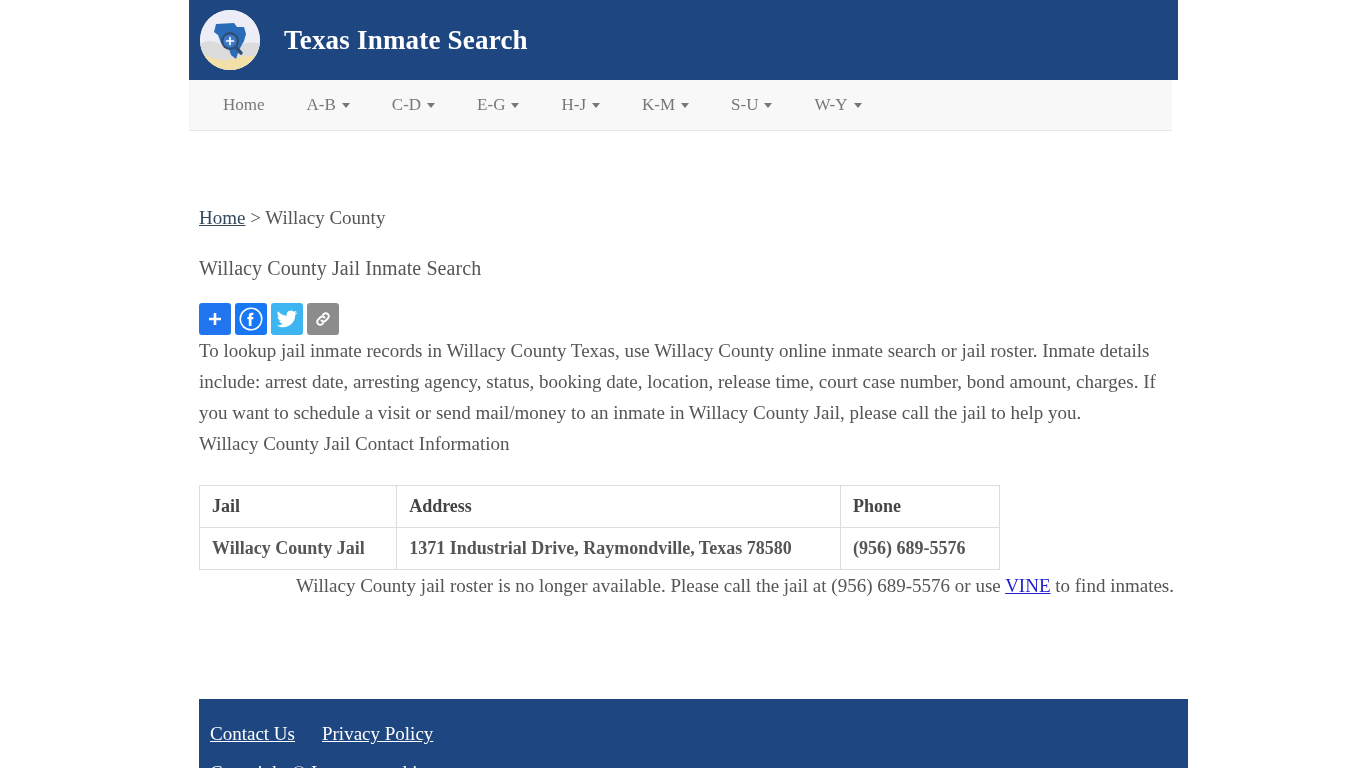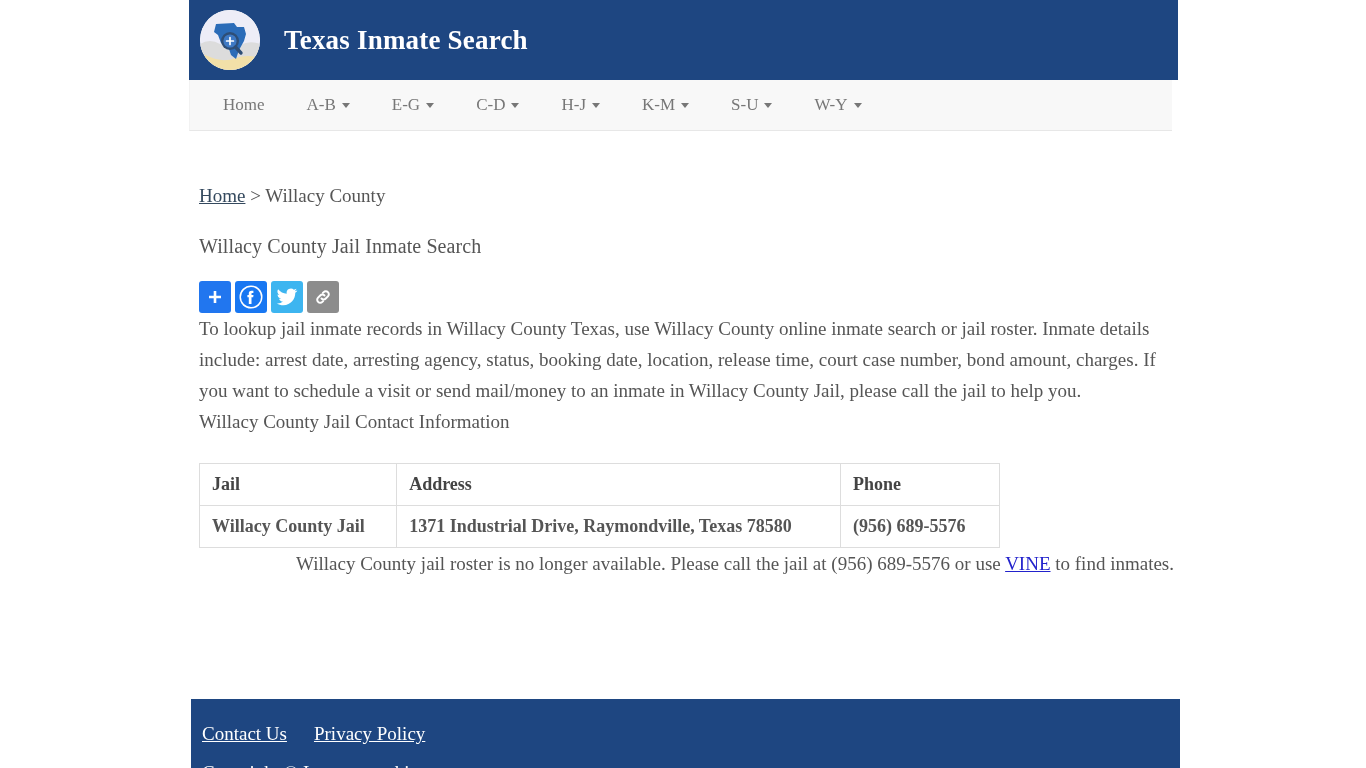--- a/index.html
+++ b/index.html
@@ -81,21 +81,21 @@
   .caret {
     display: inline-block;
     margin-left: 6px;
     width: 0; height: 0;
     border-left: 4px solid transparent;
     border-right: 4px solid transparent;
     border-top: 5px solid #777777;
   }
 
   .breadcrumb {
-    margin-top: 54px;
+    margin-top: 76px;
     font-size: 19px;
     color: #555555;
   }
   .breadcrumb a {
     color: #34495e;
     text-decoration: underline;
   }
 
   h1.page-title {
     font-family: "Liberation Serif", "DejaVu Serif", serif;
@@ -161,21 +161,21 @@
     font-weight: bold;
     color: #444444;
   }
   .col-jail    { width: 180px; }
   .col-address { width: 440px; }
   .col-phone   { width: 140px; }
 
   
   .site-footer {
     position: absolute;
-    left: 2px;
+    left: 10px;
     top: 699px;
     width: 989px;
     height: 69px;
     background: #1E4681;
     box-sizing: border-box;
     padding: 24px 0 0 11px;
     overflow: hidden;
   }
   .footer-links { padding-left: 0; }
   .footer-links a {
@@ -215,25 +215,25 @@
 
   <div class="navbar">
     <div class="nav-item">
       <span>Home</span>
     </div>
     <div class="nav-item">
       <span>A-B</span>
       <span class="caret"></span>
     </div>
     <div class="nav-item">
+      <span>C-D</span>
+      <span class="caret"></span>
+    </div>
+    <div class="nav-item">
       <span>E-G</span>
-      <span class="caret"></span>
-    </div>
-    <div class="nav-item">
-      <span>C-D</span>
       <span class="caret"></span>
     </div>
     <div class="nav-item">
       <span>H-J</span>
       <span class="caret"></span>
     </div>
     <div class="nav-item">
       <span>K-M</span>
       <span class="caret"></span>
     </div>

